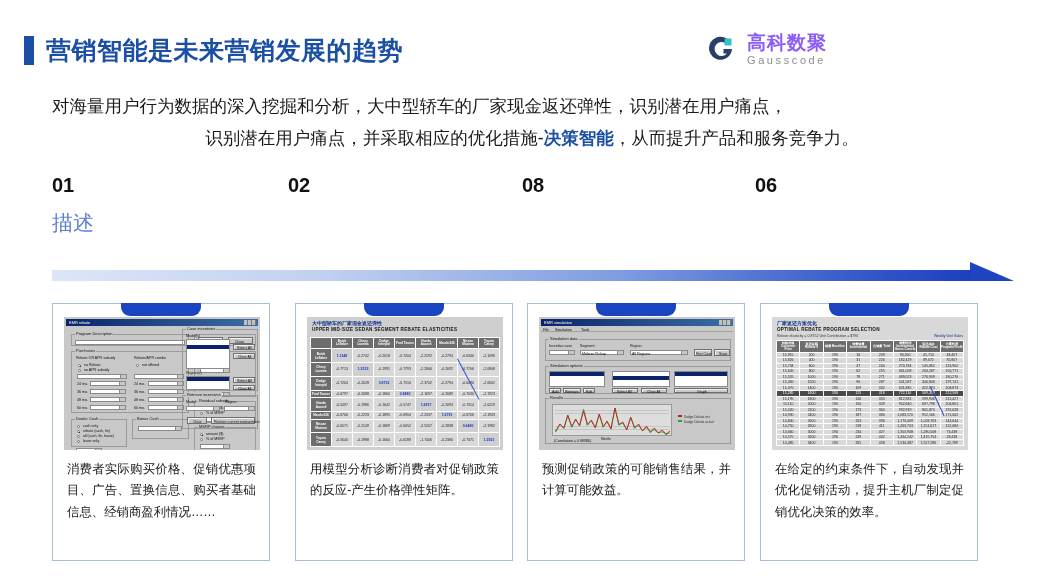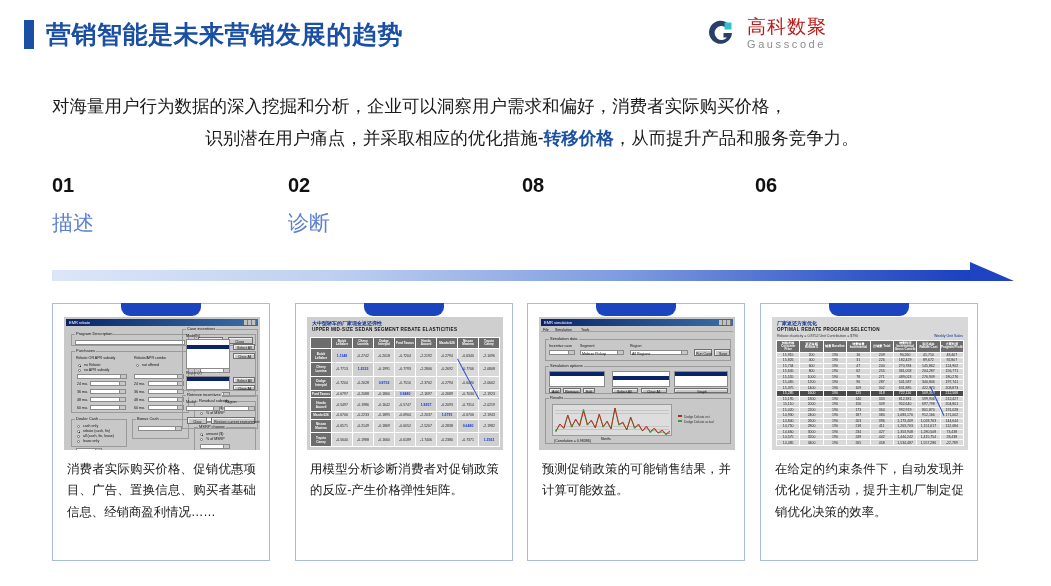--- a/index.html
+++ b/index.html
@@ -5,31 +5,31 @@
   * { box-sizing: border-box; margin: 0; padding: 0; }
   html, body {
     width: 1051px; height: 586px;
     background: #ffffff;
     font-family: "Liberation Sans", "DejaVu Sans", sans-serif;
     overflow: hidden;
   }
   .slide { position: relative; width: 1051px; height: 586px; background: #fff; }
 
   
-  .header { position: absolute; left: 0; top: 0; width: 845px; height: 72px; }
+  .header { position: absolute; left: 0; top: 16px; width: 845px; height: 72px; }
   .title-row { position: absolute; left: 24px; top: 20px; display: flex; align-items: center; }
   .title-accent { width: 10px; height: 29px; background: #1A4FA3; margin-right: 12px; }
   .title-text {
     font-size: 25px; font-weight: bold; color: #1A4FA3;
     letter-spacing: 0.5px; line-height: 1;
   }
   .logo { position: absolute; right: 18px; top: 16px; display: flex; align-items: center; }
   .logo-mark { width: 34px; height: 34px; position: relative; margin-right: 9px; }
   .logo-words { display: flex; flex-direction: column; line-height: 1; }
-  .logo-cn { font-size: 19px; font-weight: normal; color: #b91c1c; letter-spacing: 1px; }
+  .logo-cn { font-size: 19px; font-weight: bold; color: #8b5cf6; letter-spacing: 1px; }
   .logo-en { font-size: 11px; color: #8c8c8c; letter-spacing: 2.6px; margin-top: 3px; }
 
   
   .para {
     position: absolute; left: 52px; top: 90px; width: 960px;
     font-size: 17.5px; color: #1a1a1a; line-height: 1.85; text-align: center;
   }
   .para .hl { color: #1A4FA3; font-weight: bold; }
   .para .l1 { display: block; text-align: left; }
   .para .l2 { display: block; text-align: center; }
@@ -142,32 +142,31 @@
         </svg>
       </div>
       <div class="logo-words">
         <div class="logo-cn">高科数聚</div>
         <div class="logo-en">Gausscode</div>
       </div>
     </div>
   </div>
 
   <div class="para">
-    <span class="l1">对海量用户行为数据的深入挖掘和分析，企业可以洞察用户需求和偏好，消费者实际购买价格，</span>
-    <span class="l2"><span>识别潜在用户痛点，并采取相应的优化措施-</span><span class="hl">转移价格</span><span>，从而提升产品和服务竞争力。</span></span>
+    <span class="l1">对海量用户行为数据的深入挖掘和分析，大中型轿车的厂家现金返还弹性，识别潜在用户痛点，</span>
+    <span class="l2"><span>识别潜在用户痛点，并采取相应的优化措施-</span><span class="hl">决策智能</span><span>，从而提升产品和服务竞争力。</span></span>
   </div>
 
   <div class="steps">
     <div class="step" style="left:52px">
       <div class="step-num">01</div>
       <div class="step-label">描述</div>
     </div>
     <div class="step" style="left:288px">
       <div class="step-num">02</div>
-      <div class="step-label">诊断</div>
     </div>
     <div class="step" style="left:522px">
       <div class="step-num">08</div>
     </div>
     <div class="step" style="left:755px">
       <div class="step-num">06</div>
     </div>
   </div>
 
   <div class="arrow-wrap">

